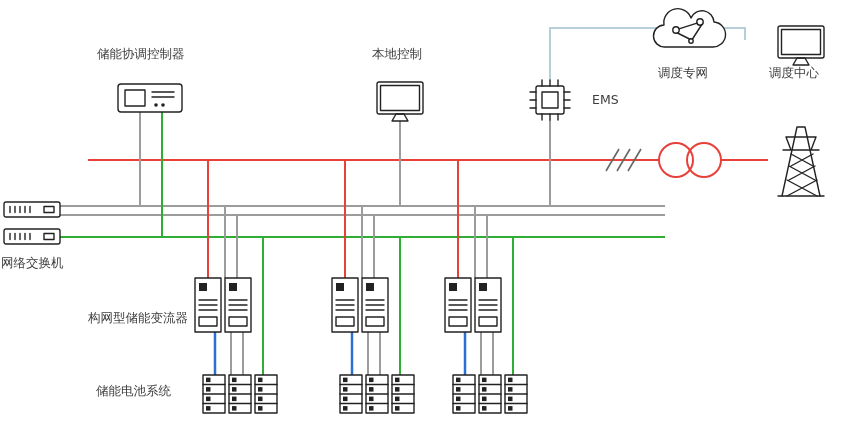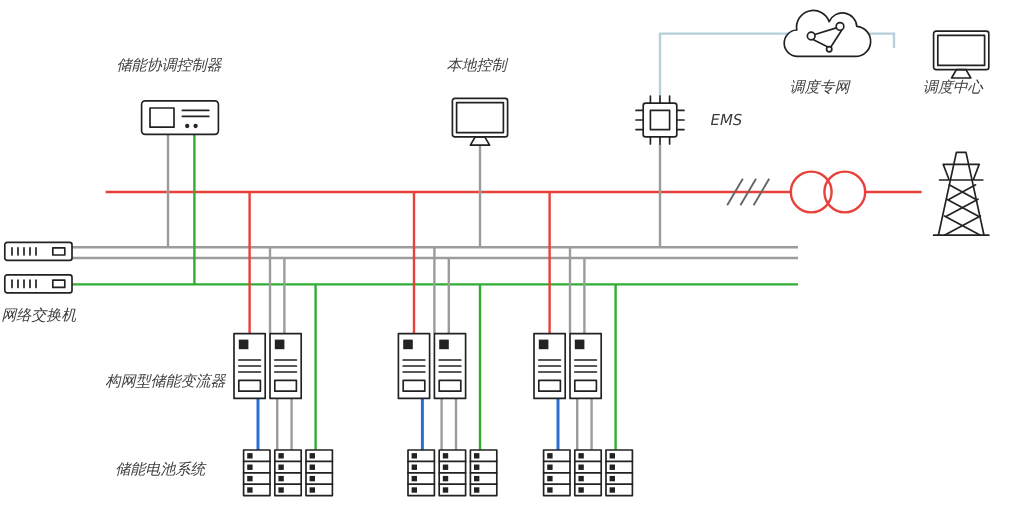--- a/index.html
+++ b/index.html
@@ -1,20 +1,20 @@
 <!DOCTYPE html>
 <html style="--power: #e8413a; --bus: #9c9c9c; --lan: #2fae33; --dc: #2b6fd4; --wan: #b7cfdb; --ink: #222222; --text: #3d3d3d;"><head>
 <meta charset="utf-8">
 <style>
   :root{
     --power:#e8413a; --bus:#9c9c9c; --lan:#2fae33; --dc:#2b6fd4;
     --wan:#b7cfdb; --ink:#222222; --text:#3d3d3d;
   }
   html,body{margin:0;padding:0;background:#ffffff;}
-  .stage{position:relative;width:857px;height:421px;background:#ffffff;overflow:hidden;font-style:italic;}
+  .stage{position:relative;width:857px;height:421px;background:#ffffff;overflow:hidden;}
   svg{display:block;}
   .l-power{stroke:var(--power);stroke-width:2;fill:none;}
   .l-bus{stroke:var(--bus);stroke-width:2;fill:none;}
   .l-lan{stroke:var(--lan);stroke-width:2;fill:none;}
   .l-dc{stroke:var(--dc);stroke-width:2.5;fill:none;}
   .l-wan{stroke:var(--wan);stroke-width:2;fill:none;}
   .icon{stroke:var(--ink);stroke-width:1.4;fill:none;stroke-linejoin:round;stroke-linecap:round;}
   .icon-w{stroke:var(--ink);stroke-width:1.4;fill:#ffffff;stroke-linejoin:round;}
   .icon-fill{fill:var(--ink);stroke:none;}
   .slash{stroke:#666666;stroke-width:1.6;fill:none;}

